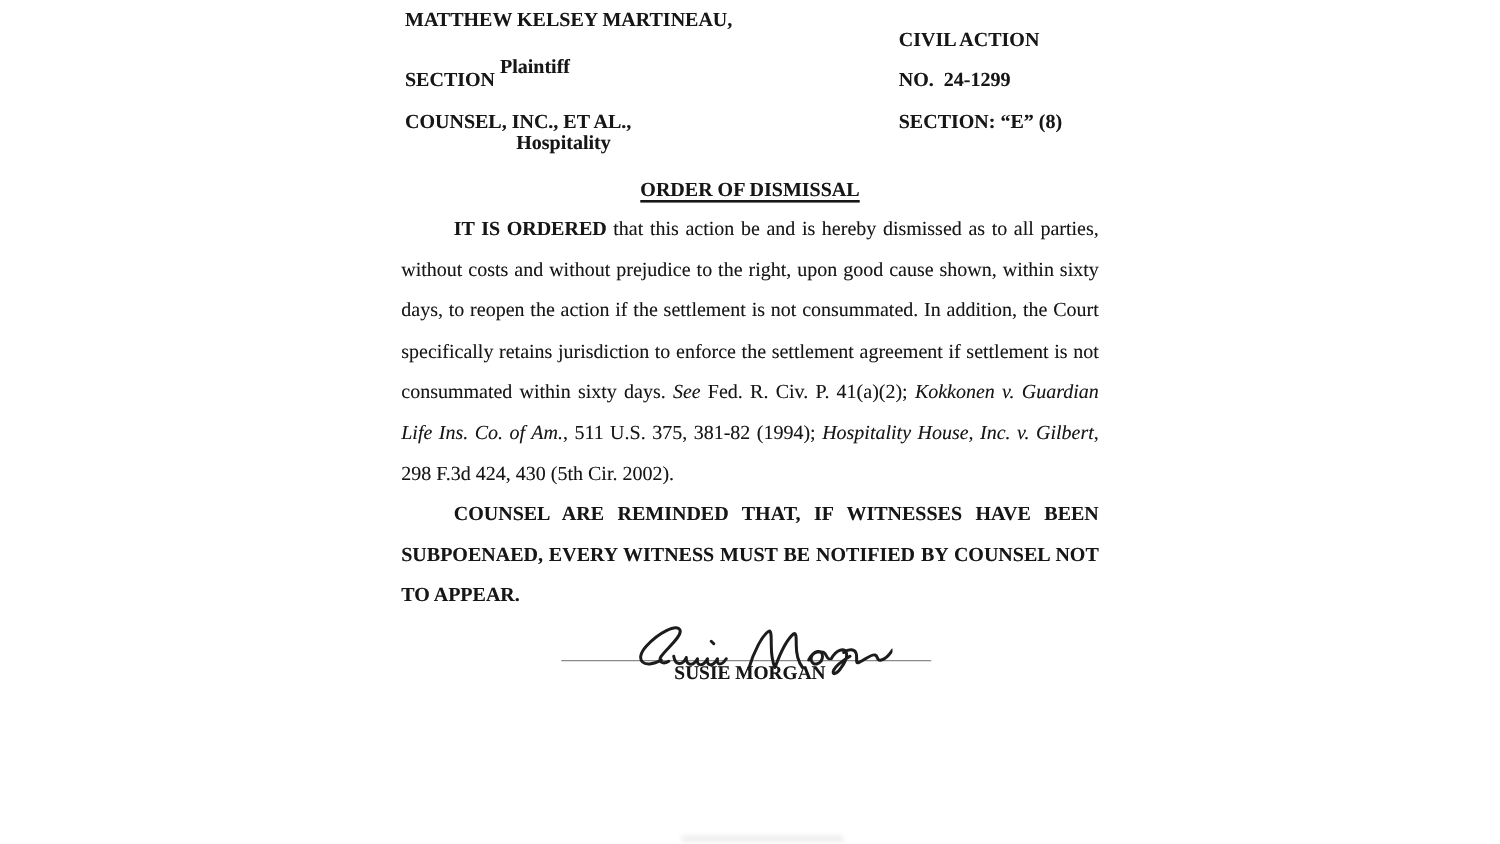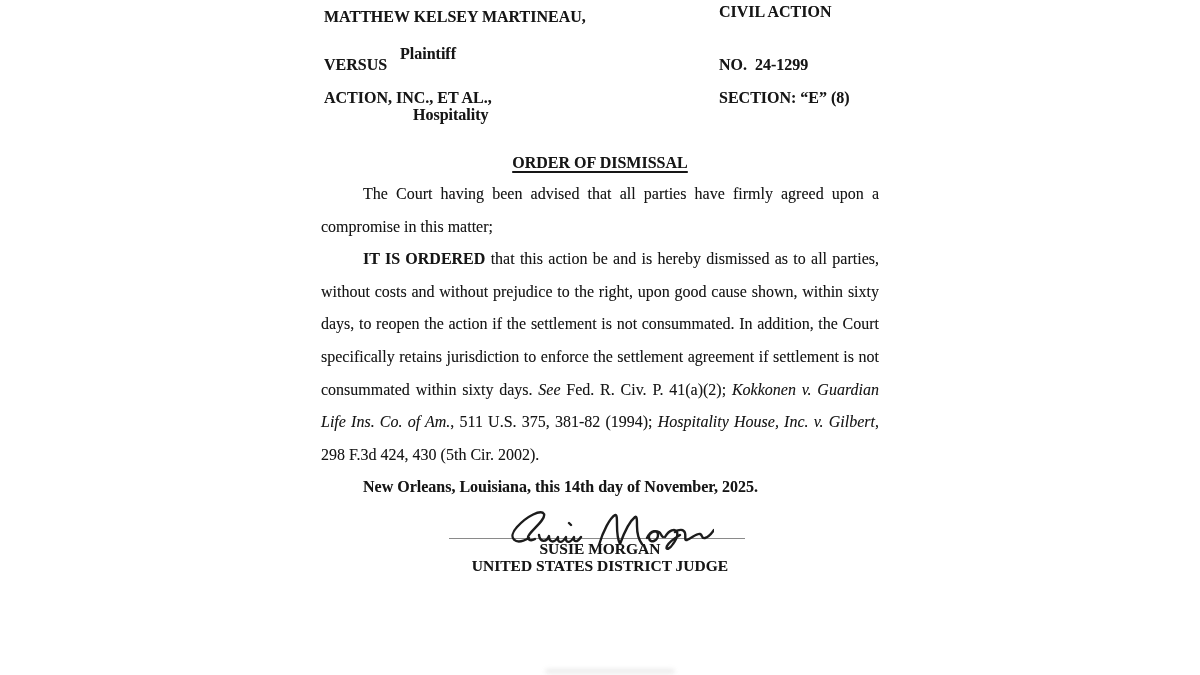--- a/index.html
+++ b/index.html
@@ -34,26 +34,26 @@
     font-weight: bold;
     font-size: 16px;
     line-height: 17px;
   }
   .cap { position: absolute; white-space: pre; }
   .cap-plaintiff-name { left: 3px;  top: 8px; }
   .cap-plaintiff-role { left: 79px; top: 25px; margin-top: 20px; }
   .cap-versus         { left: 3px;  top: 56px; }
   .cap-defendant-name { left: 3px;  top: 89px; }
   .cap-defendant-role { left: 92px; top: 106px; }
-  .cap-civil-action   { left: 398px; top: 3px; }
+  .cap-civil-action   { left: 398px; top: 24px; }
   .cap-case-number    { left: 398px; top: 56px; }
   .cap-section        { left: 398px; top: 89px; }
   
   .order-title {
-    margin-top: 21px;
+    margin-top: 11px;
     text-align: center;
     font-weight: bold;
     font-size: 16px;
     line-height: 20px;
     text-decoration: underline;
     text-decoration-thickness: 1.5px;
     text-underline-offset: 3px;
   }
   
   .body-text {
@@ -113,47 +113,45 @@
 </style>
 </head>
 <body>
 
 <div class="page">
   <div class="doc">
 
     <div class="caption">
       <span class="cap cap-plaintiff-name">MATTHEW KELSEY MARTINEAU,</span>
       <span class="cap cap-plaintiff-role">Plaintiff</span>
-      <span class="cap cap-versus">VERSUS</span>
-      <span class="cap cap-defendant-name">ACTION, INC., ET AL.,</span>
+      <span class="cap cap-versus">SECTION</span>
+      <span class="cap cap-defendant-name">COUNSEL, INC., ET AL.,</span>
       <span class="cap cap-defendant-role">Hospitality</span>
       <span class="cap cap-civil-action">CIVIL ACTION</span>
       <span class="cap cap-case-number">NO.  24-1299</span>
       <span class="cap cap-section">SECTION: “E” (8)</span>
     </div>
 
     <div class="order-title">ORDER OF DISMISSAL</div>
 
     <div class="body-text">
-      <p class="para"><span>The Court having been advised that all parties have firmly agreed upon a compromise in this matter;</span></p>
       <p class="para"><span style="font-weight: bold;">IT IS ORDERED</span><span> that this action be and is hereby dismissed as to all parties, without costs and without prejudice to the right, upon good cause shown, within sixty days, to reopen the action if the settlement is not consummated.  In addition, the Court specifically retains jurisdiction to enforce the settlement agreement if settlement is not consummated within sixty days.  </span><span style="font-style: italic;">See</span><span> Fed. R. Civ. P. 41(a)(2); </span><span style="font-style: italic;">Kokkonen v. Guardian Life Ins. Co. of Am.</span><span>, 511 U.S. 375, 381-82 (1994); </span><span style="font-style: italic;">Hospitality House, Inc. v. Gilbert</span><span>, 298 F.3d 424, 430 (5th Cir. 2002).</span></p>
-      <p class="para para-bold"><span style="font-weight: bold;">New Orleans, Louisiana, this 14th day of November, 2025.</span></p>
+      <p class="para para-bold"><span style="font-weight: bold;">COUNSEL ARE REMINDED THAT, IF WITNESSES HAVE BEEN SUBPOENAED, EVERY WITNESS MUST BE NOTIFIED BY COUNSEL NOT TO APPEAR.</span></p>
     </div>
 
     <div class="sig-block">
       <svg class="sig-svg" viewBox="0 0 225 46" role="img" aria-label="Susie Morgan">
         <path fill="none" stroke="#1c1c1c" stroke-width="2.4" stroke-linecap="round" stroke-linejoin="round" d="M40,32 C26,40 18,32 28,21 C38,10 52,3 55,8 C57,13 44,23 40,29 C37,33 41,36 46,33
              M50,29 C51,36 57,37 60,30 C60,36 65,38 69,31 C68,37 73,38 77,31 C76,37 81,38 85,31 C84,36 88,37 92,31
              M80,17 L82,19
              M110,39 C114,25 121,12 126,9 C128,8 128,13 128,19 C128,26 129,34 131,38 C135,27 141,15 146,11 C148,10 148,14 148,20 C148,27 150,34 153,38
              M158,32 C162,24 169,23 169,29 C169,35 161,38 160,32 C159,27 165,24 170,26 C172,27 172,30 174,31
              M176,31 C180,24 186,22 188,26 C189,29 187,34 184,38 C181,43 176,45 178,40 C180,36 186,32 191,29
              M186,26 C190,23 195,23 196,27 C197,31 195,35 198,34 C203,32 208,27 211,28 C214,29 212,33 216,32 C220,31 223,27 225,24"></path>
       </svg>
       <div class="sig-line"></div>
       <div class="sig-name">SUSIE MORGAN</div>
-      <div class="sig-title">UNITED STATES DISTRICT JUDGE</div>
     </div>
 
   </div>
 
   <div class="cutoff"></div>
 </div>
 
 </body></html>

